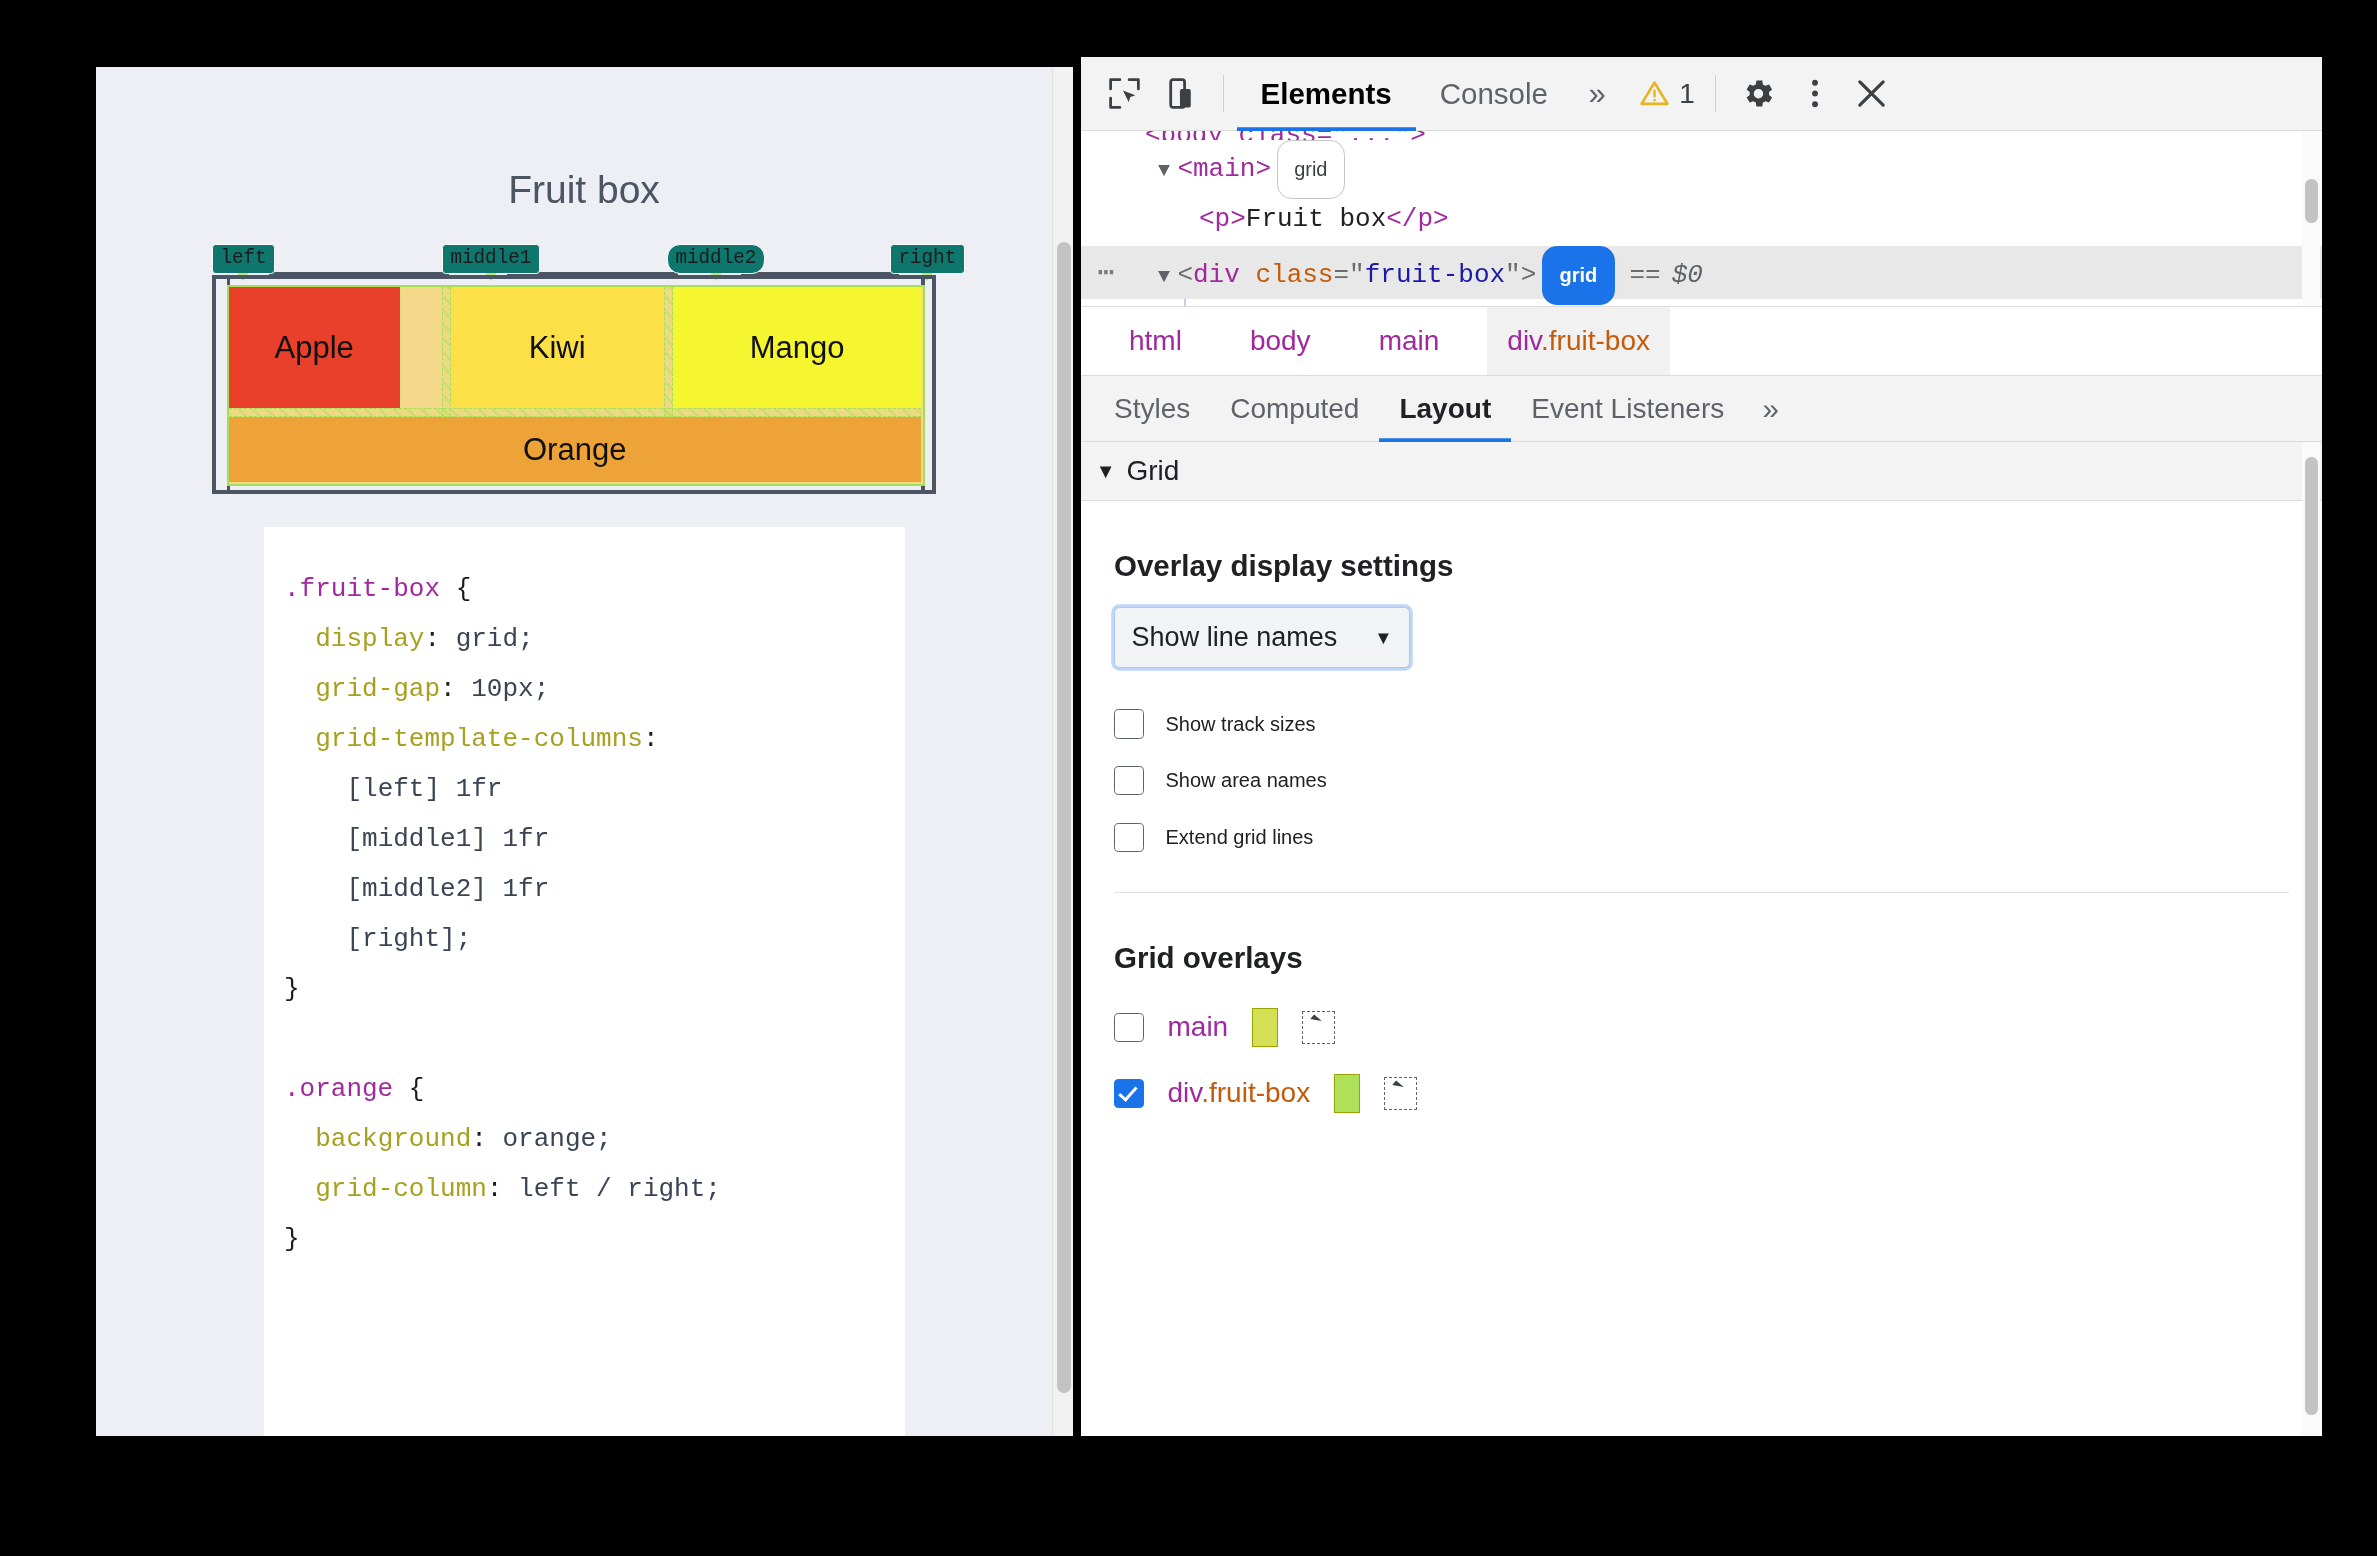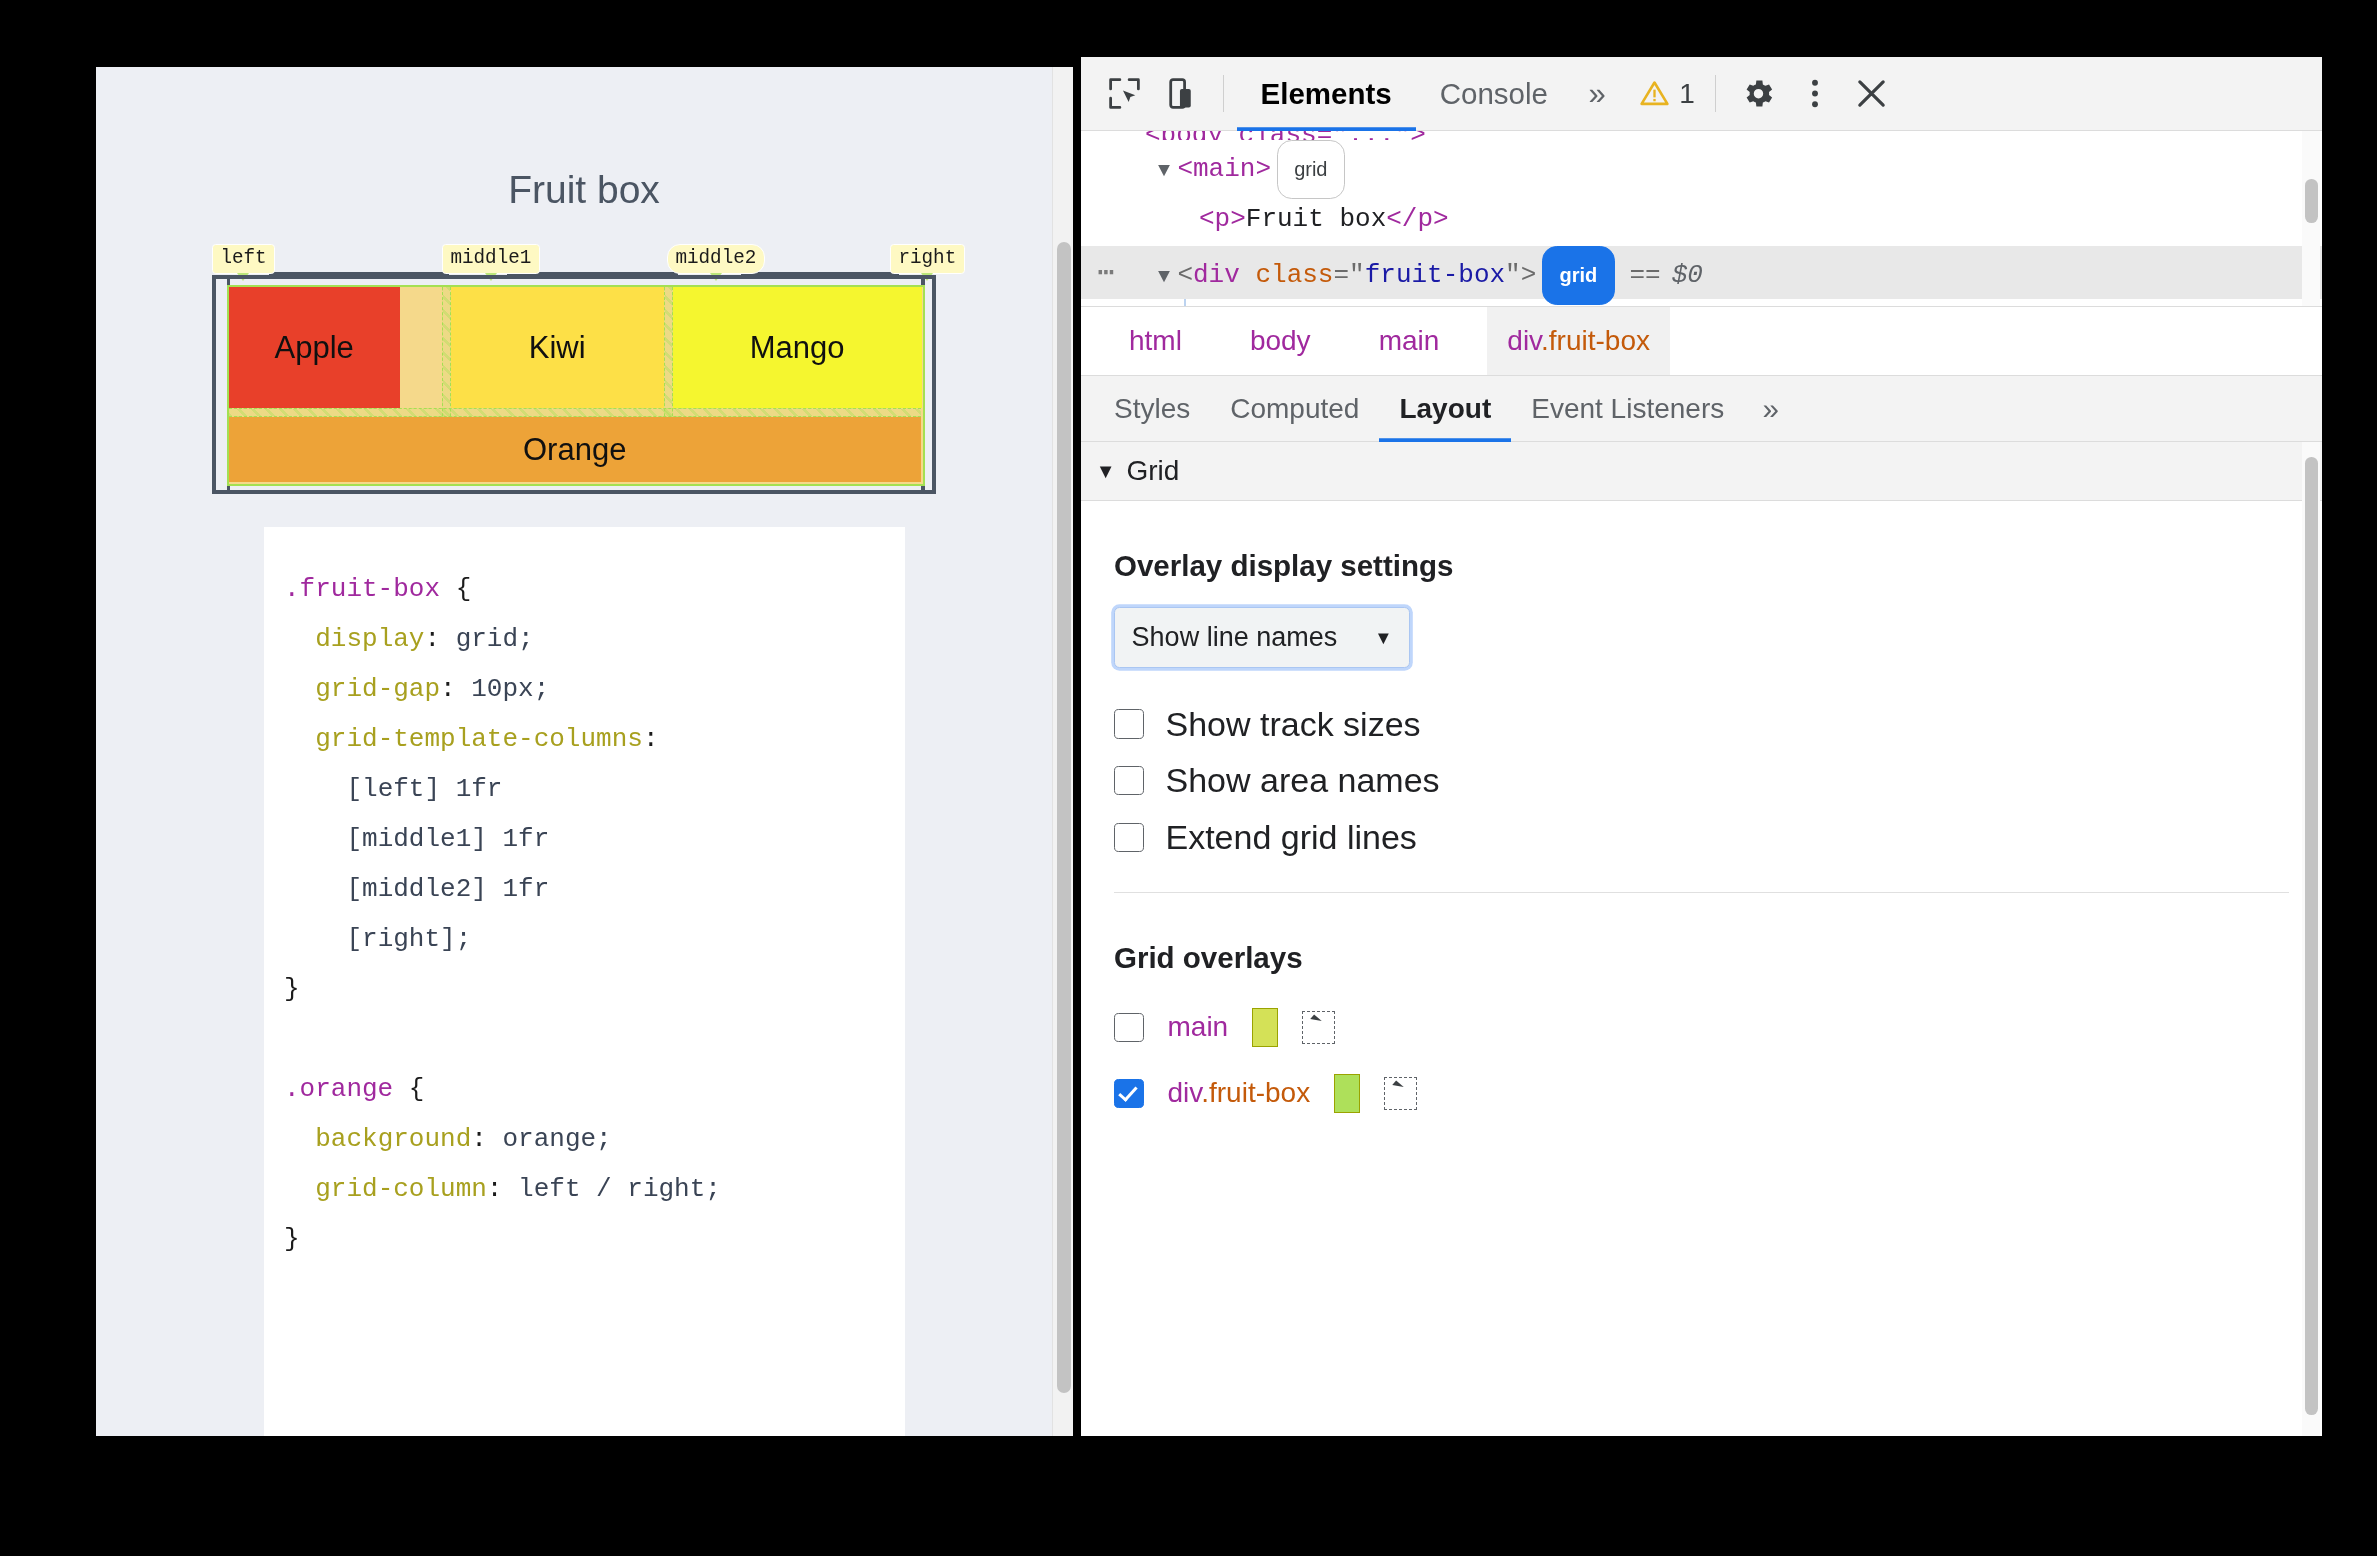--- a/index.html
+++ b/index.html
@@ -92,21 +92,21 @@
   .gap.h1 {
     left: 0px; top: 121px; width: 692px; height: 9.2px;
     border: none;
     border-top: 0.9px dashed #a4e052;
     border-bottom: 0.9px dashed #a4e052;
   }
 
   
   .linename {
     position: absolute;
-    background: #fef9c3;
+    background: #0f766e;
     color: #1b1b1b;
     font-family: "Liberation Mono", monospace;
     font-size: 19.3px;
     padding: 2.8px 7.4px 3.7px 7.4px;
     border-radius: 3.7px;
     border: 1.8px solid #ffffff;
     white-space: nowrap;
     line-height: 1.1;
   }
   .linename::after {
@@ -389,21 +389,21 @@
   }
   .chk.checked::after {
     content: "";
     position: absolute;
     left: 8.3px; top: 2.8px;
     width: 7.4px; height: 14.7px;
     border: solid #ffffff;
     border-width: 0 3.7px 3.7px 0;
     transform: rotate(42deg);
   }
-  .chk-label { font-size: 34px; color: #202124; margin-left: 22px; }
+  .chk-label { font-size: 20px; color: #202124; margin-left: 22px; }
 
   .divider { height: 0.9px; background: #e0e0e0; margin: 28px 0 0 0; }
 
   .ov-row { display: flex; align-items: center; height: 57px; margin-bottom: 9.2px; }
   .ov-name { font-size: 28px; margin-left: 24px; font-family: "Liberation Sans", sans-serif; }
   .ov-name.tagname { color: #a0299e; }
   .ov-name .cls { color: #c45a0a; }
   .ov-swatch {
     width: 24px; height: 37px;
     margin-left: 24px;

